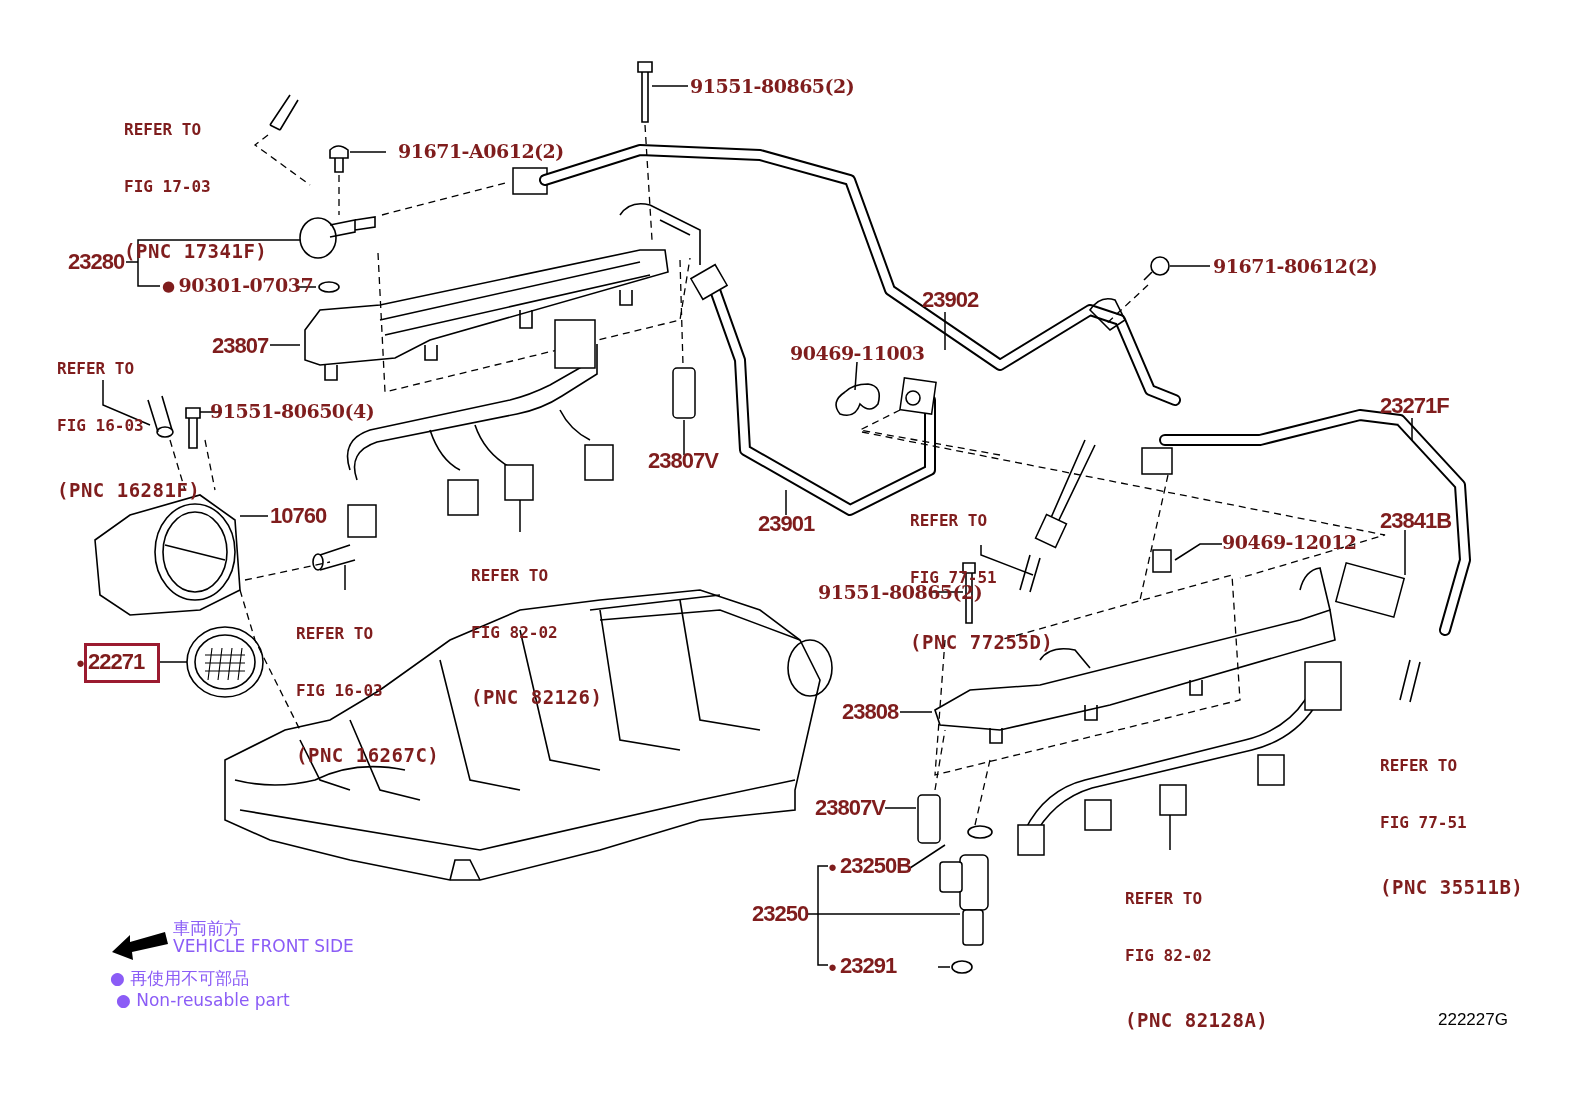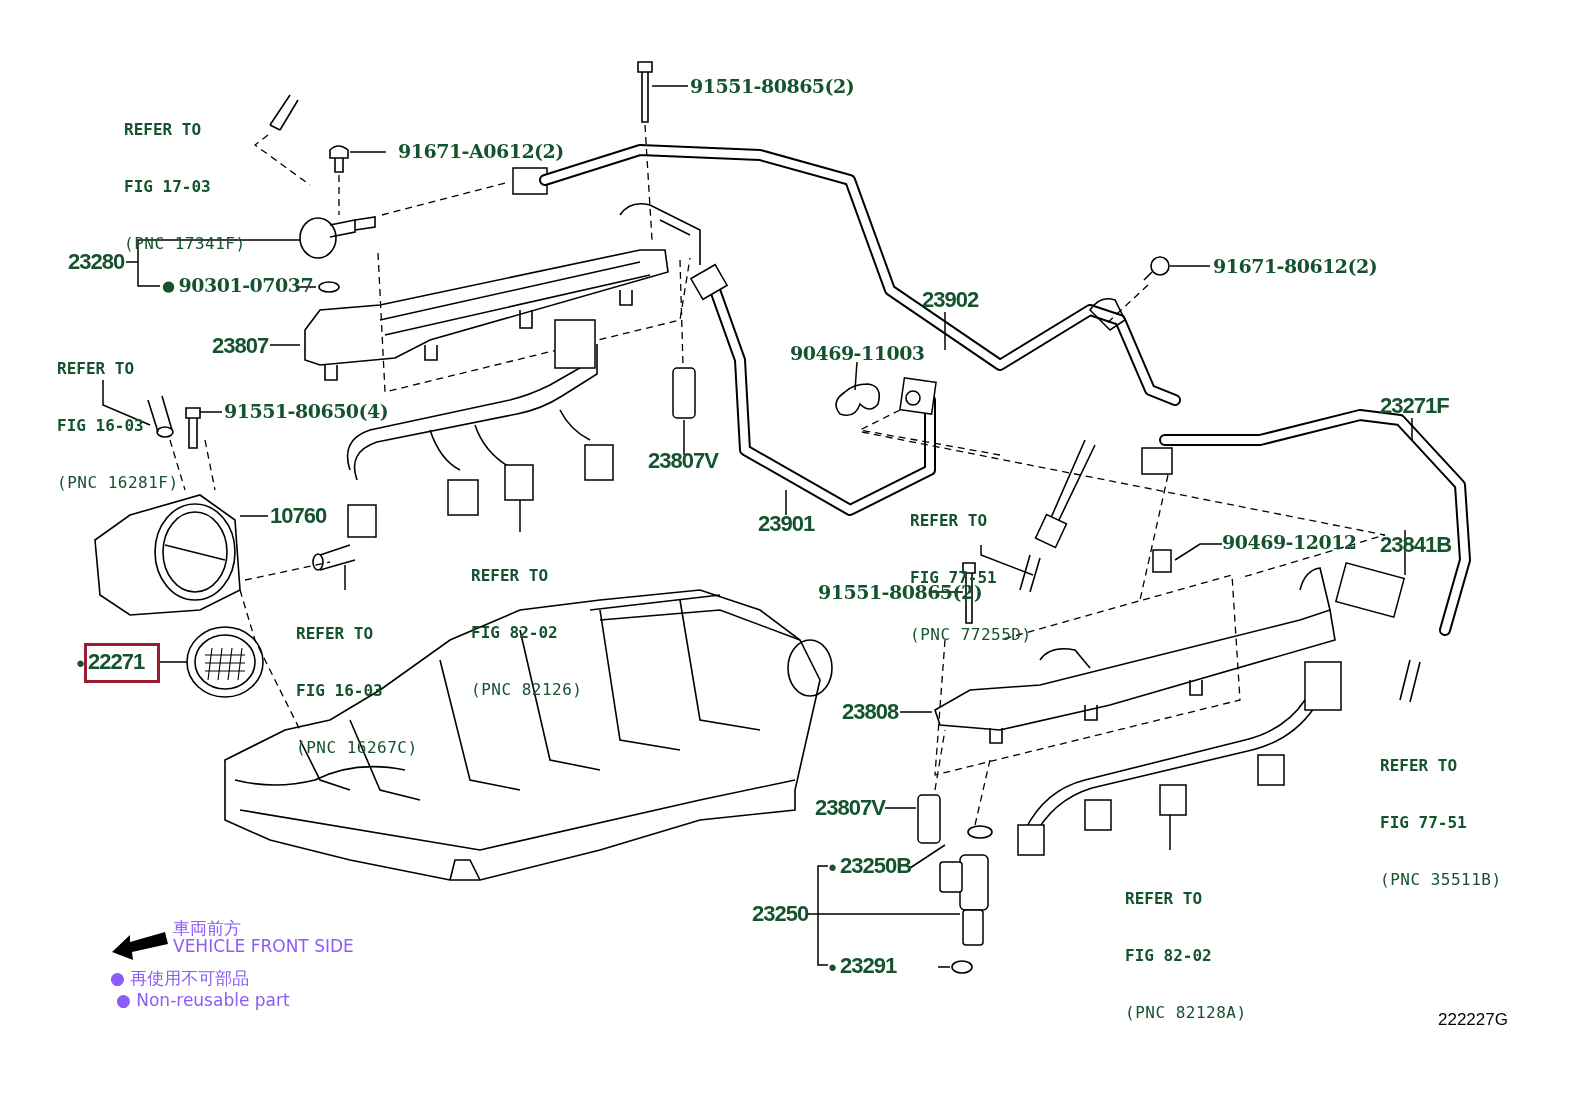--- a/index.html
+++ b/index.html
@@ -1,23 +1,23 @@
 <!DOCTYPE html>
 <html><head>
 <meta charset="utf-8">
 <style>
   html, body { margin:0; padding:0; background:#ffffff; }
   body { width:1592px; height:1099px; position:relative; overflow:hidden;
          font-family:"DejaVu Sans Mono", monospace; color:#000; }
   #diagram { position:absolute; left:0; top:0; width:1592px; height:1099px; }
-  .lbl { position:absolute; white-space:pre; font-family:"DejaVu Sans Mono","Liberation Mono",monospace; font-weight:bold; color:#14532d; line-height:1; }
+  .lbl { position:absolute; white-space:pre; font-family:"DejaVu Sans Mono","Liberation Mono",monospace; font-weight:bold; color:#7f1d1d; line-height:1; }
   .pn  { font-size:19px; font-family:"DejaVu Serif","Liberation Serif",serif; letter-spacing:-0.5px; }
   .pnbig { font-size:22px; font-family:Liberation Sans, sans-serif; letter-spacing:-1px;text-align:right; }
   .ref { font-size:16px; line-height:19px; }
-  .ref .pnc { font-weight:normal; font-size:16px; letter-spacing:0.5px; }
+  .ref .pnc { font-weight:bold; font-size:19px; letter-spacing:0.5px;margin-top:8px; }
   .dot::before { content:"●"; font-size:15px; margin-right:4px; vertical-align:1px; }
   .legend { position:absolute; font-family:"DejaVu Sans","Liberation Sans",sans-serif; font-size:17px; color:#8b5cf6; white-space:pre; line-height:1; }
   .hl-box { position:absolute; border:3px solid #9b1b30; }
   .code { position:absolute; font-family:"Liberation Sans","DejaVu Sans",sans-serif; font-size:17px; }
   svg .part { fill:none; stroke:#000; stroke-width:1.6; }
   svg .thin { fill:none; stroke:#000; stroke-width:1.1; }
   svg .lead { fill:none; stroke:#000; stroke-width:1.5; }
   svg .dash { fill:none; stroke:#000; stroke-width:1.3; stroke-dasharray:7 5; }
   svg .hose { fill:none; stroke:#000; stroke-width:12; stroke-linecap:round; stroke-linejoin:round; }
   svg .hose-in { fill:none; stroke:#fff; stroke-width:8; stroke-linecap:round; stroke-linejoin:round; }
@@ -234,21 +234,21 @@
 <div class="lbl pn" style="left:690px;top:77px;">91551-80865(2)</div>
 <div class="lbl pn" style="left:398px;top:142px;">91671-A0612(2)</div>
 <div class="lbl pnbig" style="left:68px;top:251px;">23280</div>
 <div class="lbl pn dot" style="left:162px;top:276px;">90301-07037</div>
 <div class="lbl ref" style="left:57px;top:321px;">
   <div>REFER TO</div>
   <div>FIG 16-03</div>
   <div class="pnc">(PNC 16281F)</div>
 </div>
 <div class="lbl pnbig" style="left:212px;top:335px;">23807</div>
-<div class="lbl pn" style="left:224px;top:402px;">91551-80650(4)</div>
+<div class="lbl pn" style="left:210px;top:402px;">91551-80650(4)</div>
 <div class="lbl pnbig" style="left:270px;top:505px;">10760</div>
 <div class="lbl ref" style="left:296px;top:586px;">
   <div>REFER TO</div>
   <div>FIG 16-03</div>
   <div class="pnc">(PNC 16267C)</div>
 </div>
 <div class="hl-box" style="left: 84px; top: 643px; width: 70px; height: 34px; border-color: rgb(155, 27, 48);"></div>
 <div class="lbl pnbig dot" style="left:76px;top:651px;">22271</div>
 <div class="lbl ref" style="left:471px;top:528px;">
   <div>REFER TO</div>
@@ -259,21 +259,21 @@
 <div class="lbl pnbig" style="left:758px;top:513px;">23901</div>
 <div class="lbl pn" style="left:790px;top:344px;">90469-11003</div>
 <div class="lbl pnbig" style="left:922px;top:289px;">23902</div>
 <div class="lbl pn" style="left:1213px;top:257px;">91671-80612(2)</div>
 <div class="lbl ref" style="left:910px;top:473px;">
   <div>REFER TO</div>
   <div>FIG 77-51</div>
   <div class="pnc">(PNC 77255D)</div>
 </div>
 <div class="lbl pnbig" style="left:1380px;top:395px;">23271F</div>
-<div class="lbl pnbig" style="left:1380px;top:534px;">23841B</div>
+<div class="lbl pnbig" style="left:1380px;top:510px;">23841B</div>
 <div class="lbl pn" style="left:1222px;top:533px;">90469-12012</div>
 <div class="lbl pn" style="left:818px;top:583px;">91551-80865(2)</div>
 <div class="lbl ref" style="left:1380px;top:718px;">
   <div>REFER TO</div>
   <div>FIG 77-51</div>
   <div class="pnc">(PNC 35511B)</div>
 </div>
 <div class="lbl pnbig" style="left:842px;top:701px;">23808</div>
 <div class="lbl pnbig" style="left:815px;top:797px;">23807V</div>
 <div class="lbl pnbig dot" style="left:828px;top:855px;">23250B</div>

